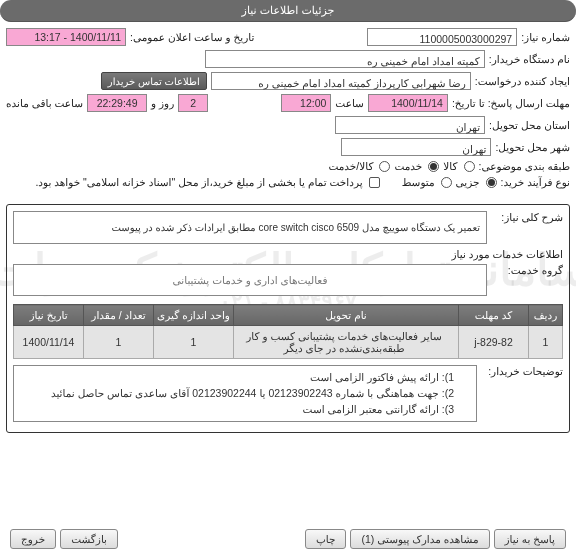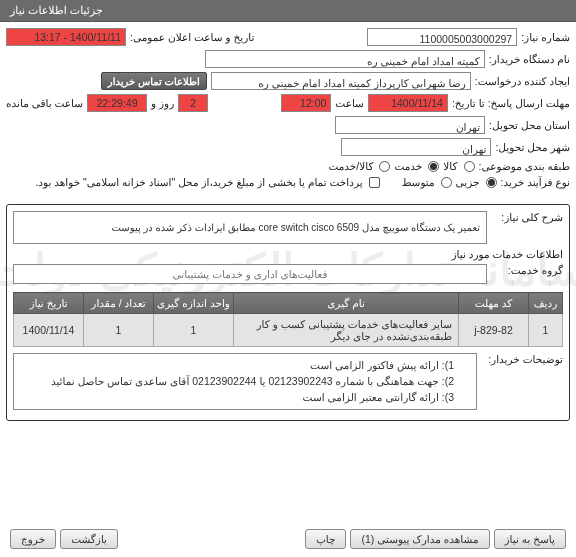--- a/index.html
+++ b/index.html
@@ -1,39 +1,39 @@
 <!DOCTYPE html>
 <html dir="rtl" lang="fa"><head>
 <meta charset="utf-8">
 <style>
 * { box-sizing: border-box; margin: 0; padding: 0; font-family: Tahoma, Arial, sans-serif; }
 body { background: #fff; font-size: 11px; color: #333; direction: rtl; width: 576px; }
 .wrap { position: relative; width: 576px; height: 557px; }
 .watermark { position: absolute; top: 50%; left: 50%; transform: translate(-50%,-50%); font-size: 44px; color: rgba(0,0,0,0.07); font-weight: bold; letter-spacing: 4px; pointer-events: none; z-index: 1; white-space: nowrap; }
 .watermark .phone { font-size: 22px; display:block; text-align:center; margin-top:-6px; letter-spacing: 6px;}
-.section-header { background: #6b6b6b; color: #fff; padding: 4px 10px; font-size: 11px; text-align: left; border-bottom:1px solid #555; }
+.section-header { background: #6b6b6b; color: #fff; padding: 4px 10px; font-size: 11px; text-align: center; border-bottom:1px solid #555;border-radius:11px; }
 .form-area { padding: 6px 6px 4px; position: relative; z-index: 2; }
 .row { display: flex; align-items: center; margin-bottom: 4px; gap:4px; }
 .label { white-space: nowrap; font-size: 10.5px; color: #222; }
 .field { background: #fff; border: 1px solid #888; padding: 4px 4px; font-size: 10.5px; height: 18px; }
-.btn-small { background: linear-gradient(#7a7a7a,#5a5a5a); color:#fff; border:1px solid #444; padding:2px 6px; font-size:10px; border-radius:2px; cursor:pointer; height:18px;font-weight:bold; }
+.btn-small { background: linear-gradient(#7a7a7a,#5a5a5a); color:#fff; border:1px solid #444; padding:2px 6px; font-size:10px; border-radius:2px; cursor:pointer; height:18px; }
 .radio { width:11px; height:11px; border:1px solid #555; border-radius:50%; display:inline-block; vertical-align:middle; position:relative; margin-left:2px; background:#fff;}
 .radio.sel::after { content:''; position:absolute; top:1px; left:1px; right:1px; bottom:1px; background:#333; border-radius:50%; }
 .desc-box { margin: 8px 6px 4px; border:1px solid #333; border-radius:3px; padding:6px; position:relative; z-index:2; }
 .desc-row { display:flex; gap:6px; margin-bottom:4px; }
 .wide-field { flex:1; background:#fff; border:1px solid #888; padding:10px 6px; font-size:10px; min-height:20px; }
-.sub-title { background:#fff; border:1px solid #888; padding:3px 4px; font-size:10.5px; color:#777; text-align:center; margin-bottom:4px; }
+.sub-title { background:#fff; border:1px solid #888; padding:9px 4px; font-size:10.5px; color:#777; text-align:center; margin-bottom:4px; }
 table { width:100%; border-collapse: collapse; font-size:10.5px; }
 th { background: linear-gradient(#7d7d7d,#666); color:#fff; padding:4px 2px; border:1px solid #555; font-weight:normal; }
 td { background:#e4e4e4; border:1px solid #aaa; padding:4px 2px; text-align:center; vertical-align:middle; }
 .notes { font-size:10.5px; line-height:1.5; padding:4px 22px; }
 .footer { position:absolute; bottom:8px; left:0; right:0; padding:0 10px; display:flex; justify-content:space-between; align-items:center; z-index:2; }
 .footer-left, .footer-right { display:flex; gap:4px; }
 .btn { background: linear-gradient(#f8f8f8,#dcdcdc); border:1px solid #888; border-radius:3px; padding:3px 10px; font-size:10.5px; cursor:pointer; color:#333; }
-.readonly-txt { background:#ef4444; border:1px solid #888; padding:2px 4px; height:18px; display:inline-flex; align-items:center; font-size:10.5px; }
+.readonly-txt { background:#f9a8d4; border:1px solid #888; padding:2px 4px; height:18px; display:inline-flex; align-items:center; font-size:10.5px; }
 </style>
 </head>
 <body>
 <div class="wrap">
 
 <div class="watermark">
   <span>سامانه تدارکات الکترونیکی دولت</span>
   <span class="phone">۸۸۳۴۹۶۷ - ۰۲۱</span>
 </div>
 
@@ -114,31 +114,31 @@
   <div class="desc-row">
     <span class="label" style="min-width:70px">گروه خدمت:</span>
     <div class="sub-title" style="flex:1">فعالیت‌های اداری و خدمات پشتیبانی</div>
   </div>
 
   <table>
     <thead>
       <tr>
         <th style="width:34px">ردیف</th>
         <th style="width:70px">کد مهلت</th>
-        <th>نام گیری</th>
+        <th>نام تحویل</th>
         <th style="width:80px">واحد اندازه گیری</th>
         <th style="width:70px">تعداد / مقدار</th>
         <th style="width:70px">تاریخ نیاز</th>
       </tr>
     </thead>
     <tbody>
       <tr>
         <td>1</td>
         <td>829-82-j</td>
-        <td style="text-align:right;padding-right:6px">سایر فعالیت‌های خدمات پشتیبانی کسب و کار طبقه‌بندی‌نشده در جای دیگر</td>
+        <td style="text-align:center;padding-right:6px">سایر فعالیت‌های خدمات پشتیبانی کسب و کار طبقه‌بندی‌نشده در جای دیگر</td>
         <td>1</td>
         <td>1</td>
         <td>1400/11/14</td>
       </tr>
     </tbody>
   </table>
 
   <div class="desc-row" style="margin-top:6px">
     <span class="label" style="min-width:80px">توضیحات خریدار:</span>
     <div class="wide-field notes">

